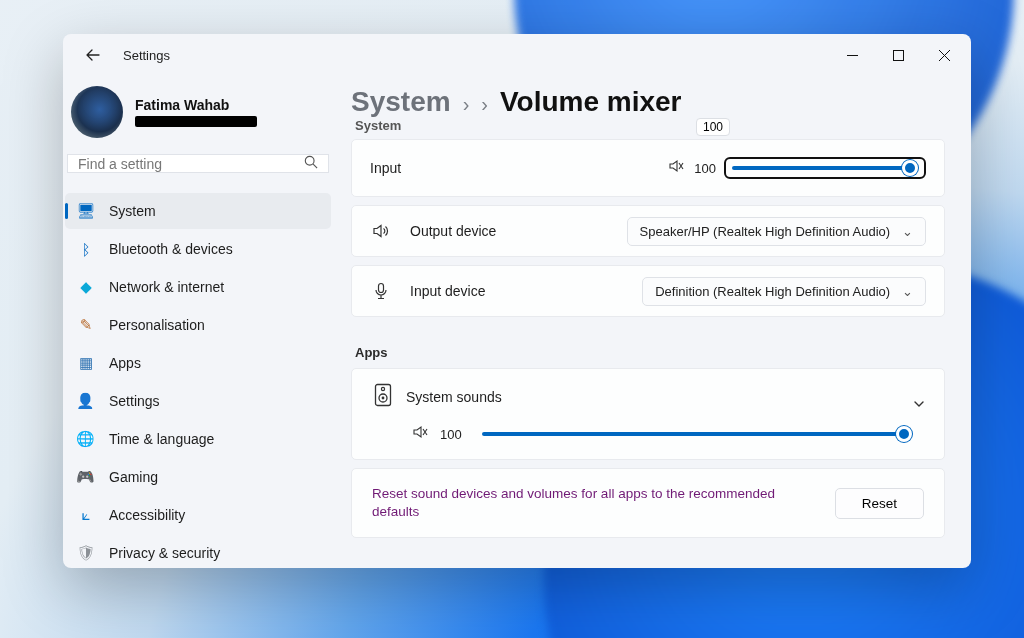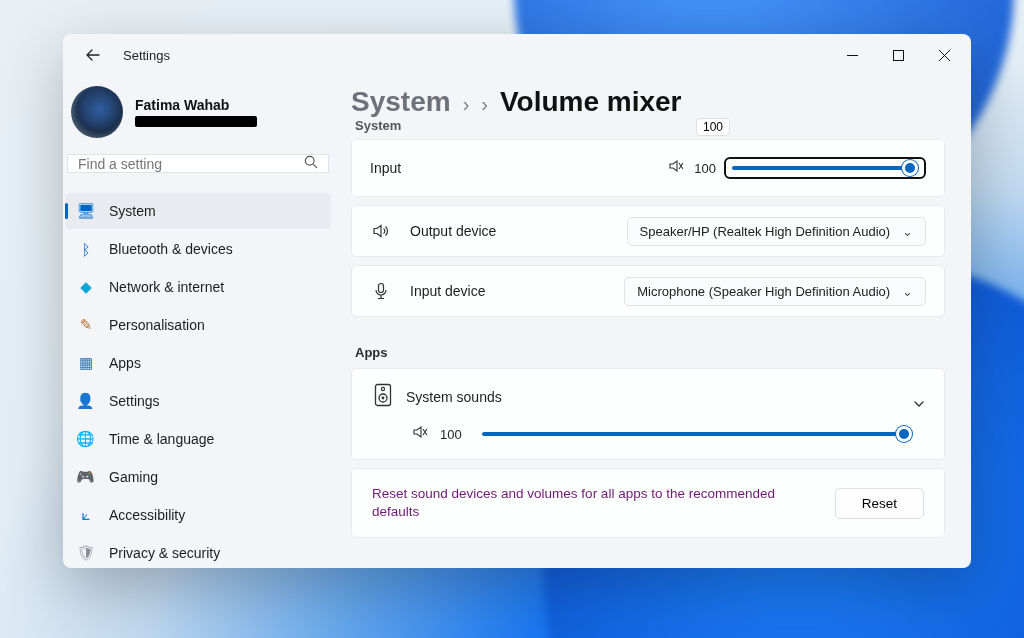--- a/index.html
+++ b/index.html
@@ -264,21 +264,21 @@
       <div class="card">
         <span class="lead-ic">
           <svg width="16" height="18" viewBox="0 0 16 18">
               <rect x="5.5" y="1.5" width="5" height="9" rx="2.5" stroke="#333" fill="none" stroke-width="1.2"></rect>
               <path d="M3 8a5 5 0 0010 0M8 13v3M5 16.5h6" stroke="#333" fill="none" stroke-width="1.2"></path>
             </svg>
         </span>
         <span class="lbl">Input device</span>
         <div class="spacer"></div>
         <div class="select">
-          <span>Microphone (Speaker High Definition Audio)</span>
+          <span>Definition (Realtek High Definition Audio)</span>
           <span class="chv">⌄</span>
         </div>
       </div>
 
       <div class="sect-lbl">Apps</div>
 
       <div class="card app-card">
         <div class="row1">
           <span>
             <svg width="18" height="24" viewBox="0 0 18 24">

